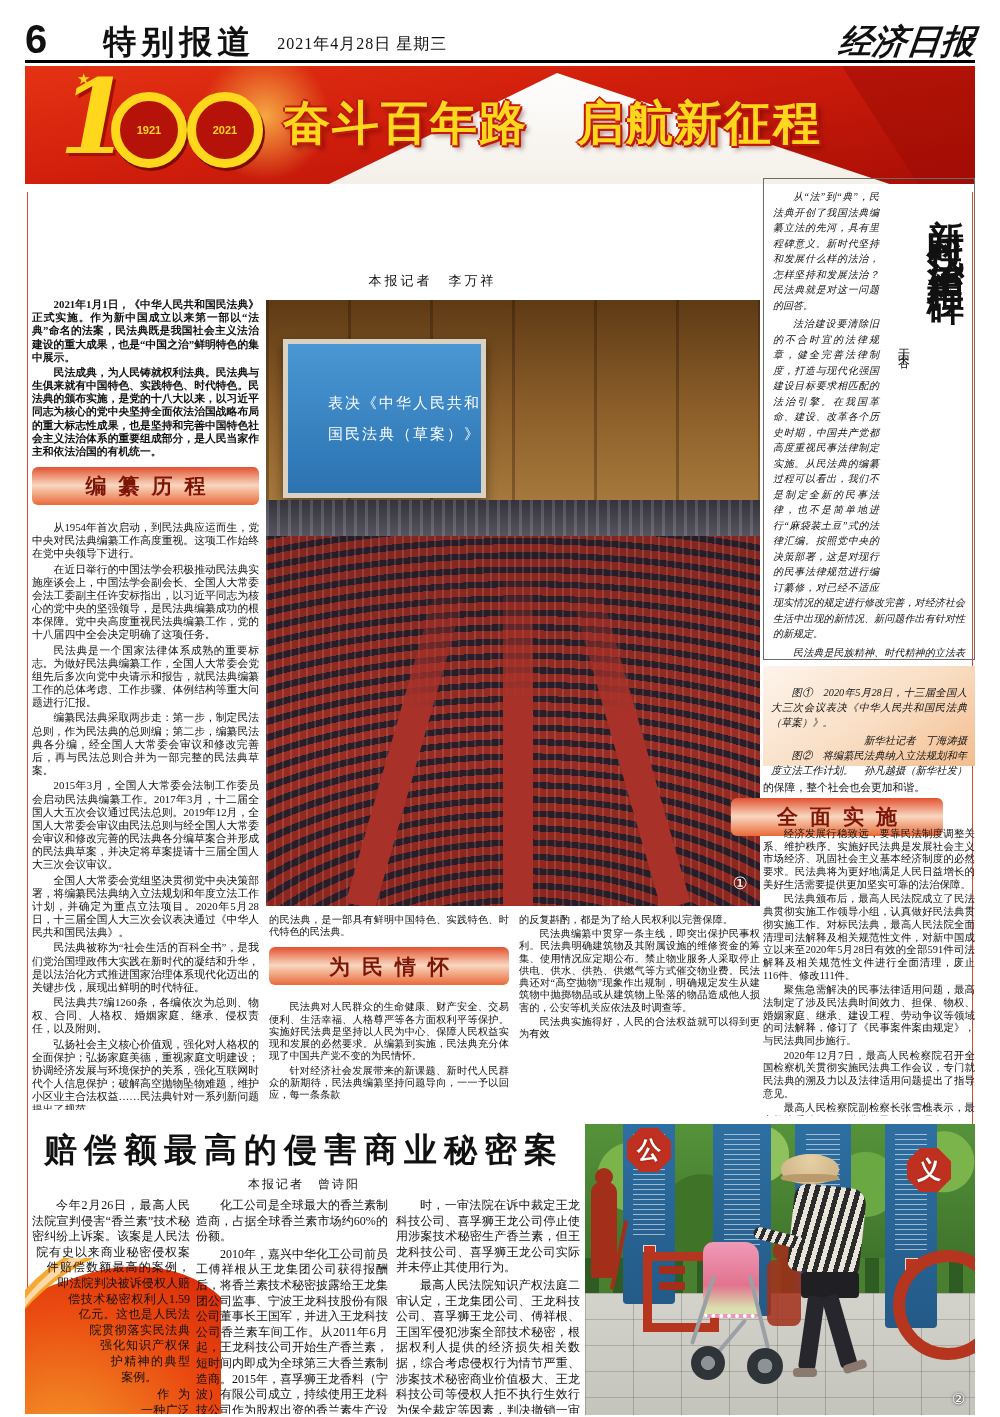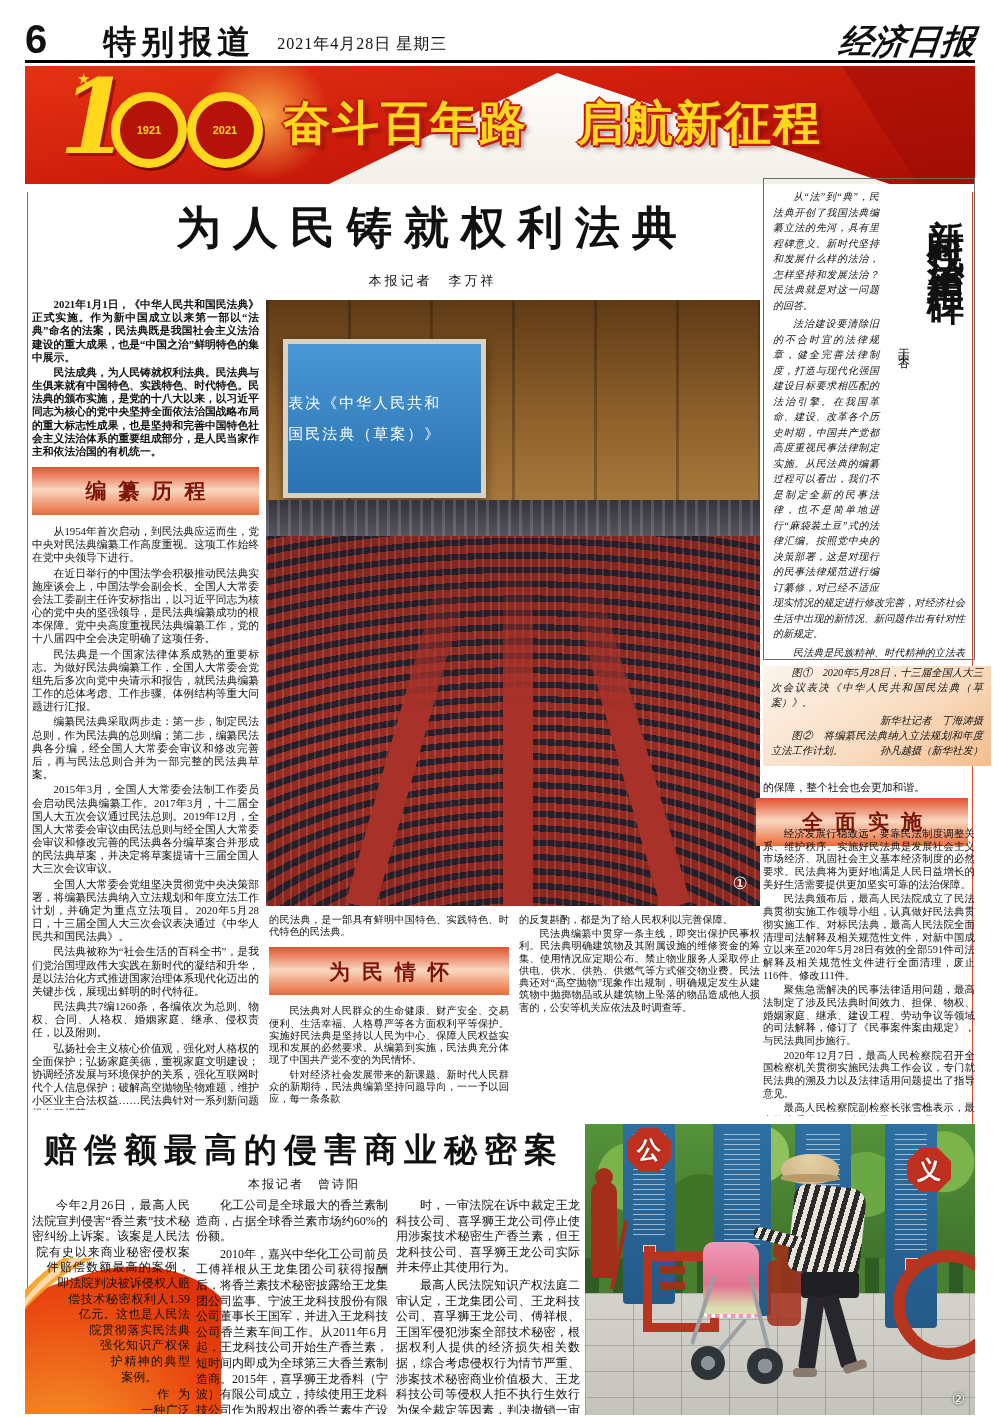--- a/index.html
+++ b/index.html
@@ -45,39 +45,39 @@
 
   
   .headline{position:absolute;top:198px;left:105px;width:655px;text-align:center;
             font-family:"Liberation Sans",sans-serif;font-weight:900;font-size:45px;letter-spacing:12px;}
   .byline1{position:absolute;top:272px;left:105px;width:655px;text-align:center;font-size:13px;letter-spacing:3px;}
 
   
   .bodytxt{font-size:10.8px;line-height:1.22;text-align:justify;}
   .bodytxt p{margin:0 0 2px;text-indent:2em;}
   .lead p{font-weight:bold;}
-  .sechdr{height:48px;margin:9px 0 10px;display:flex;align-items:center;justify-content:center;
+  .sechdr{height:38px;margin:9px 0 16px;display:flex;align-items:center;justify-content:center;
           font-family:"Liberation Sans",sans-serif;font-weight:bold;font-size:21px;letter-spacing:12px;
           color:#7d1507;background:linear-gradient(180deg,#e2512f 0%,#f8d7c0 48%,#e96a38 100%);
-          border-radius:0;text-indent:12px;}
+          border-radius:6px;text-indent:12px;}
   .colL{position:absolute;top:298px;left:32px;width:227px;height:812px;overflow:hidden;}
   .colM{position:absolute;top:914px;width:240px;height:200px;overflow:hidden;font-size:10.2px;line-height:1.2;text-align:justify;}
   .colM p{margin:0 0 2px;text-indent:2em;}
   .colM p.noind{text-indent:0;}
   .m1{left:269px;} .m2{left:519px;width:241px;}
 
   
   .photo1{position:absolute;top:300px;left:266px;width:494px;height:606px;overflow:hidden;background:#7e241d;}
   .p1-wall{position:absolute;top:0;left:0;right:0;height:33%;
            background:repeating-linear-gradient(90deg,rgba(30,15,5,.3) 0 3px,rgba(0,0,0,0) 3px 82px),
                       linear-gradient(180deg,#5e3a15 0%,#8c5f2a 55%,#a5783c 100%);}
   .p1-screen{position:absolute;top:6.5%;left:3.5%;width:39%;height:24.5%;
              background:linear-gradient(180deg,#4a97d4,#2b72b1);border:5px solid #d9d2c2;
              box-shadow:0 5px 10px rgba(0,0,0,.45);display:flex;flex-direction:column;justify-content:center;
-             gap:12px;color:#fff;text-align:left;font-family:"Liberation Sans",sans-serif;
+             gap:12px;color:#fff;text-align:right;font-family:"Liberation Sans",sans-serif;
              font-size:15px;letter-spacing:2px;}
   .p1-rostrum{position:absolute;top:33%;left:0;right:0;height:6%;
               background:repeating-linear-gradient(90deg,rgba(255,255,255,.14) 0 3px,rgba(0,0,0,0) 3px 11px),
                          linear-gradient(180deg,#34323b,#56545e);}
   .p1-floor{position:absolute;top:39%;left:0;right:0;bottom:0;
             background:repeating-radial-gradient(ellipse 150% 125% at 52% 138%,
                         rgba(32,28,40,.92) 0 10px,rgba(150,44,36,.22) 10px 23px),
                        linear-gradient(180deg,#7e241d,#9c2c22 55%,#88231b 100%);}
   .p1-floor::after{content:"";position:absolute;inset:0;opacity:.5;
             background:repeating-linear-gradient(90deg,rgba(255,255,255,.25) 0 2px,rgba(0,0,0,0) 2px 8px);}
@@ -92,29 +92,29 @@
            padding:10px 9px;box-sizing:border-box;overflow:hidden;font-style:italic;
            font-size:10px;line-height:1.55;text-align:justify;}
   .sidebox p{margin:0 0 3px;text-indent:2em;}
   .siderail{float:right;width:80px;height:392px;margin-left:6px;position:relative;}
   .sidetitle{position:absolute;right:0;top:0;writing-mode:vertical-rl;font-style:normal;
              font-family:"Liberation Sans",sans-serif;font-weight:900;font-size:37px;letter-spacing:10px;line-height:1.1;}
   .sideauthor{position:absolute;right:52px;top:150px;writing-mode:vertical-rl;font-style:normal;
               font-size:12px;letter-spacing:4px;}
 
   
-  .capbox{position:absolute;top:666px;left:763px;width:228px;height:100px;box-sizing:border-box;
-          padding:0 8px 4px;background:linear-gradient(145deg,#fdf4ec 0%,#f9ddc2 55%,#f3bd8e 100%);
+  .capbox{position:absolute;top:666px;left:763px;width:212px;height:100px;box-sizing:border-box;
+          padding:20px 8px 4px;background:linear-gradient(145deg,#fdf4ec 0%,#f9ddc2 55%,#f3bd8e 100%);
           font-style:italic;font-size:10.3px;line-height:1.45;text-align:justify;}
   .capbox p{margin:0 0 3px;text-indent:2em;}
   .capbox .credit{display:block;text-align:right;text-indent:0;}
   .capbox .creditInline{float:right;text-indent:0;}
 
   .impl-lead{position:absolute;top:770px;left:763px;width:212px;font-size:10.8px;}
-  .impl-hdr{position:absolute;top:789px;left:756px;width:212px;}
+  .impl-hdr{position:absolute;top:789px;left:731px;width:212px;}
   .impl-body{position:absolute;top:828px;left:763px;width:212px;height:288px;overflow:hidden;
              font-size:10.4px;line-height:1.22;text-align:justify;}
   .impl-body p{margin:0 0 2px;text-indent:2em;}
 
   
   .bhead{position:absolute;top:1128px;left:28px;width:552px;text-align:center;
          font-family:"Liberation Sans",sans-serif;font-weight:900;font-size:33px;letter-spacing:7px;}
   .bbyline{position:absolute;top:1176px;left:28px;width:552px;text-align:center;font-size:12px;letter-spacing:2px;}
   .bcol{position:absolute;top:1198px;height:216px;overflow:hidden;font-size:12px;line-height:1.3;
         text-align:justify;z-index:2;}
@@ -197,21 +197,20 @@
       <div class="ring r2">
         <span>2021</span>
       </div>
     </div>
     <div class="slogan">奋斗百年路　启航新征程</div>
   </div>
 
   <div class="vline l"></div>
   <div class="vline r"></div>
 
-  <div class="headline">为人民铸就权利法典</div>
   <div class="byline1">本报记者　李万祥</div>
 
   <div class="colL bodytxt">
     <div class="lead">
       <p>2021年1月1日，《中华人民共和国民法典》正式实施。作为新中国成立以来第一部以“法典”命名的法案，民法典既是我国社会主义法治建设的重大成果，也是“中国之治”鲜明特色的集中展示。</p>
       <p>民法成典，为人民铸就权利法典。民法典与生俱来就有中国特色、实践特色、时代特色。民法典的颁布实施，是党的十八大以来，以习近平同志为核心的党中央坚持全面依法治国战略布局的重大标志性成果，也是坚持和完善中国特色社会主义法治体系的重要组成部分，是人民当家作主和依法治国的有机统一。</p>
     </div>
     <div class="sechdr">编纂历程</div>
     <p>从1954年首次启动，到民法典应运而生，党中央对民法典编纂工作高度重视。这项工作始终在党中央领导下进行。</p>
     <p>在近日举行的中国法学会积极推动民法典实施座谈会上，中国法学会副会长、全国人大常委会法工委副主任许安标指出，以习近平同志为核心的党中央的坚强领导，是民法典编纂成功的根本保障。党中央高度重视民法典编纂工作，党的十八届四中全会决定明确了这项任务。</p>
@@ -241,20 +240,21 @@
 
   <div class="colM m1">
     <p class="noind">的民法典，是一部具有鲜明中国特色、实践特色、时代特色的民法典。</p>
     <div class="sechdr">为民情怀</div>
     <p>民法典对人民群众的生命健康、财产安全、交易便利、生活幸福、人格尊严等各方面权利平等保护。实施好民法典是坚持以人民为中心、保障人民权益实现和发展的必然要求。从编纂到实施，民法典充分体现了中国共产党不变的为民情怀。</p>
     <p>针对经济社会发展带来的新课题、新时代人民群众的新期待，民法典编纂坚持问题导向，一一予以回应，每一条条款</p>
   </div>
   <div class="colM m2">
     <p class="noind">的反复斟酌，都是为了给人民权利以完善保障。</p>
     <p>民法典编纂中贯穿一条主线，即突出保护民事权利。民法典明确建筑物及其附属设施的维修资金的筹集、使用情况应定期公布。禁止物业服务人采取停止供电、供水、供热、供燃气等方式催交物业费。民法典还对“高空抛物”现象作出规制，明确规定发生从建筑物中抛掷物品或从建筑物上坠落的物品造成他人损害的，公安等机关应依法及时调查等。</p>
+    <p>民法典实施得好，人民的合法权益就可以得到更为有效</p>
   </div>
 
   <div class="sidebox">
     <div class="siderail">
       <div class="sidetitle">新时代法治里程碑</div>
       <div class="sideauthor">于中谷</div>
     </div>
     <p>从“法”到“典”，民法典开创了我国法典编纂立法的先河，具有里程碑意义。新时代坚持和发展什么样的法治，怎样坚持和发展法治？民法典就是对这一问题的回答。</p>
     <p>法治建设要清除旧的不合时宜的法律规章，健全完善法律制度，打造与现代化强国建设目标要求相匹配的法治引擎。在我国革命、建设、改革各个历史时期，中国共产党都高度重视民事法律制定实施。从民法典的编纂过程可以看出，我们不是制定全新的民事法律，也不是简单地进行“麻袋装土豆”式的法律汇编。按照党中央的决策部署，这是对现行的民事法律规范进行编订纂修，对已经不适应现实情况的规定进行修改完善，对经济社会生活中出现的新情况、新问题作出有针对性的新规定。</p>
     <p>民法典是民族精神、时代精神的立法表达，展现了中国共产党把人民的根本利益作为出发点和落脚点的为民情怀。党的十九大明确提出，要保护人民人身权、财产权、人格权。正是在这一背景下，民法典将人格权独立设为一编，这既是民法典的一大亮点，也是一个重大的制度创新。大到国家所有制、土地制度，小到婚姻家庭、生产经营、个人信息保护、私有财产保护，这些都在民法典中规范得明明白白。民法典就是要健全和充实民事权利种类，形成更加完备的民事权利体系，完善权利保护和救济规则，形成规范有效的权利保护机制。</p>

